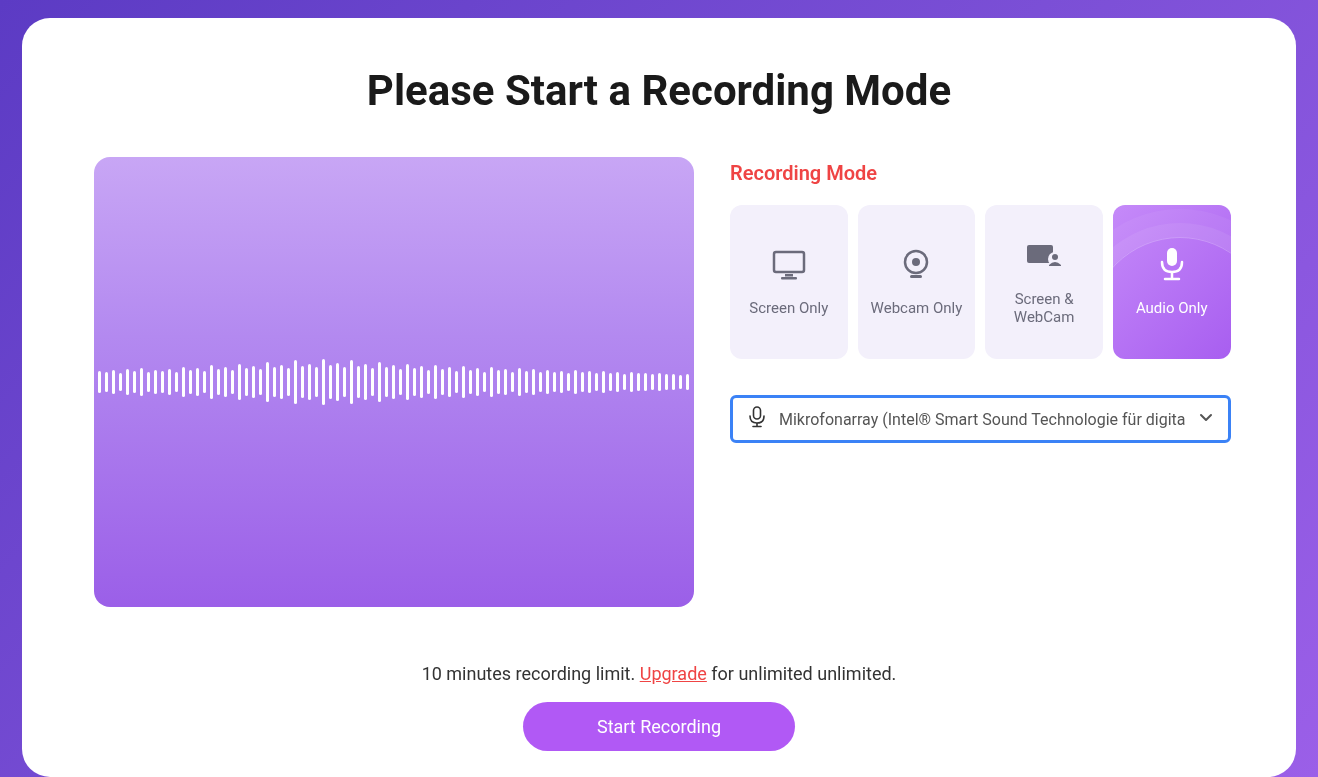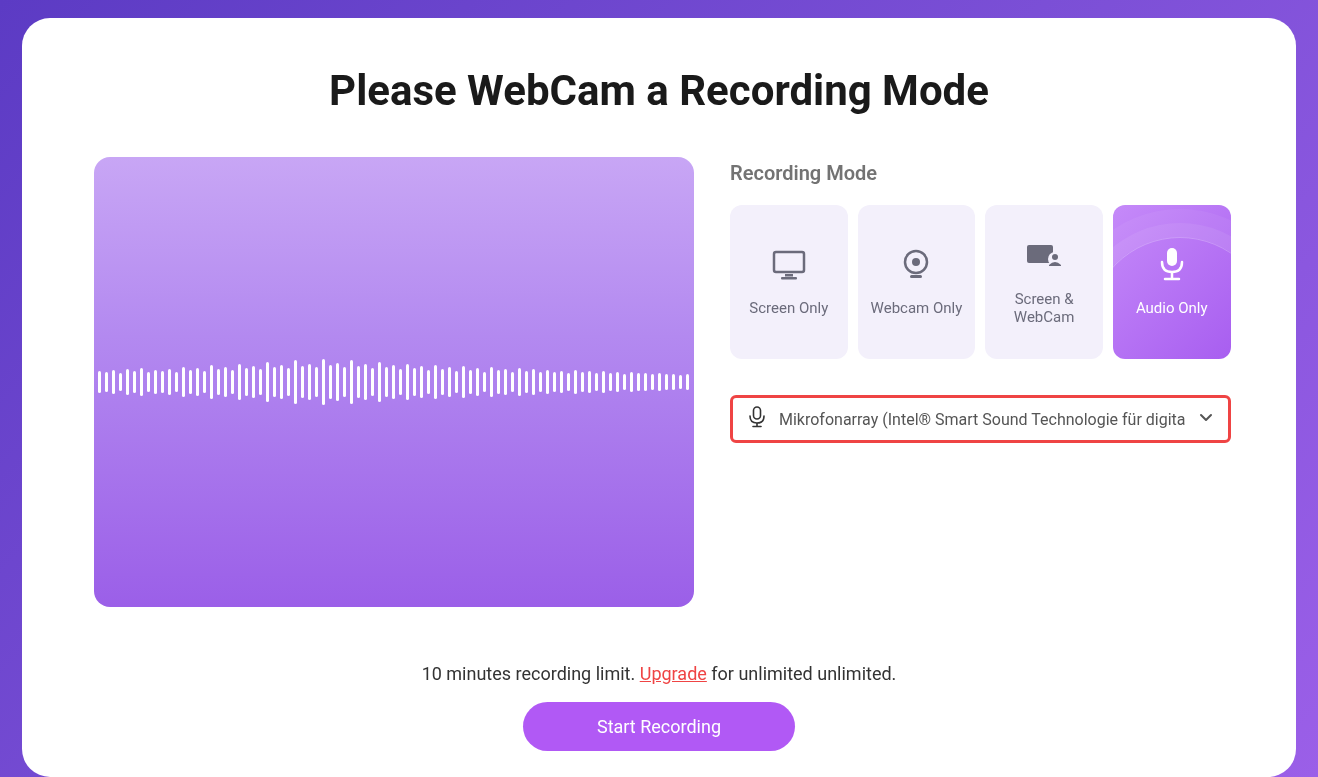--- a/index.html
+++ b/index.html
@@ -53,21 +53,21 @@
     .waveform span {
       width: 3px;
       background: #ffffff;
       border-radius: 2px;
       display: block;
     }
     .right-col { flex: 1; padding-top: 4px; }
     .section-label {
       font-size: 20px;
       font-weight: 600;
-      color: #737373;
+      color: #ef4444;
       margin-bottom: 20px;
     }
     .modes {
       display: flex;
       gap: 10px;
       margin-bottom: 36px;
     }
     .mode-card {
       flex: 1;
       height: 154px;
@@ -98,21 +98,21 @@
       bottom:-60px;
       width:180px;
       height:180px;
       border-radius:50%;
       border: 1px solid rgba(255,255,255,0.25);
       box-shadow: 0 0 0 14px rgba(255,255,255,0.07), 0 0 0 28px rgba(255,255,255,0.05);
     }
     .mode-card svg { fill: #6b6b7b; }
     .mode-card.active svg { fill: #ffffff; }
     .input-select {
-      border: 3px solid #ef4444;
+      border: 3px solid #3b82f6;
       border-radius: 6px;
       padding: 8px 14px;
       display: flex;
       align-items: center;
       gap: 12px;
       cursor: pointer;
       position: relative;
     }
     .input-select .mic-ic { flex:0 0 auto; }
     .input-select .sel-text {
@@ -144,21 +144,21 @@
       padding: 14px 74px;
       border-radius: 999px;
       border: none;
       cursor: pointer;
     }
   </style>
 </head>
 <body>
 
 <div class="card">
-  <h1 class="title">Please WebCam a Recording Mode</h1>
+  <h1 class="title">Please Start a Recording Mode</h1>
 
   <div class="content">
     <div class="preview">
       <div class="waveform" id="waveform">
           <span style="height: 22px;"></span>
           <span style="height: 20px;"></span>
           <span style="height: 24px;"></span>
           <span style="height: 18px;"></span>
           <span style="height: 26px;"></span>
           <span style="height: 22px;"></span>

